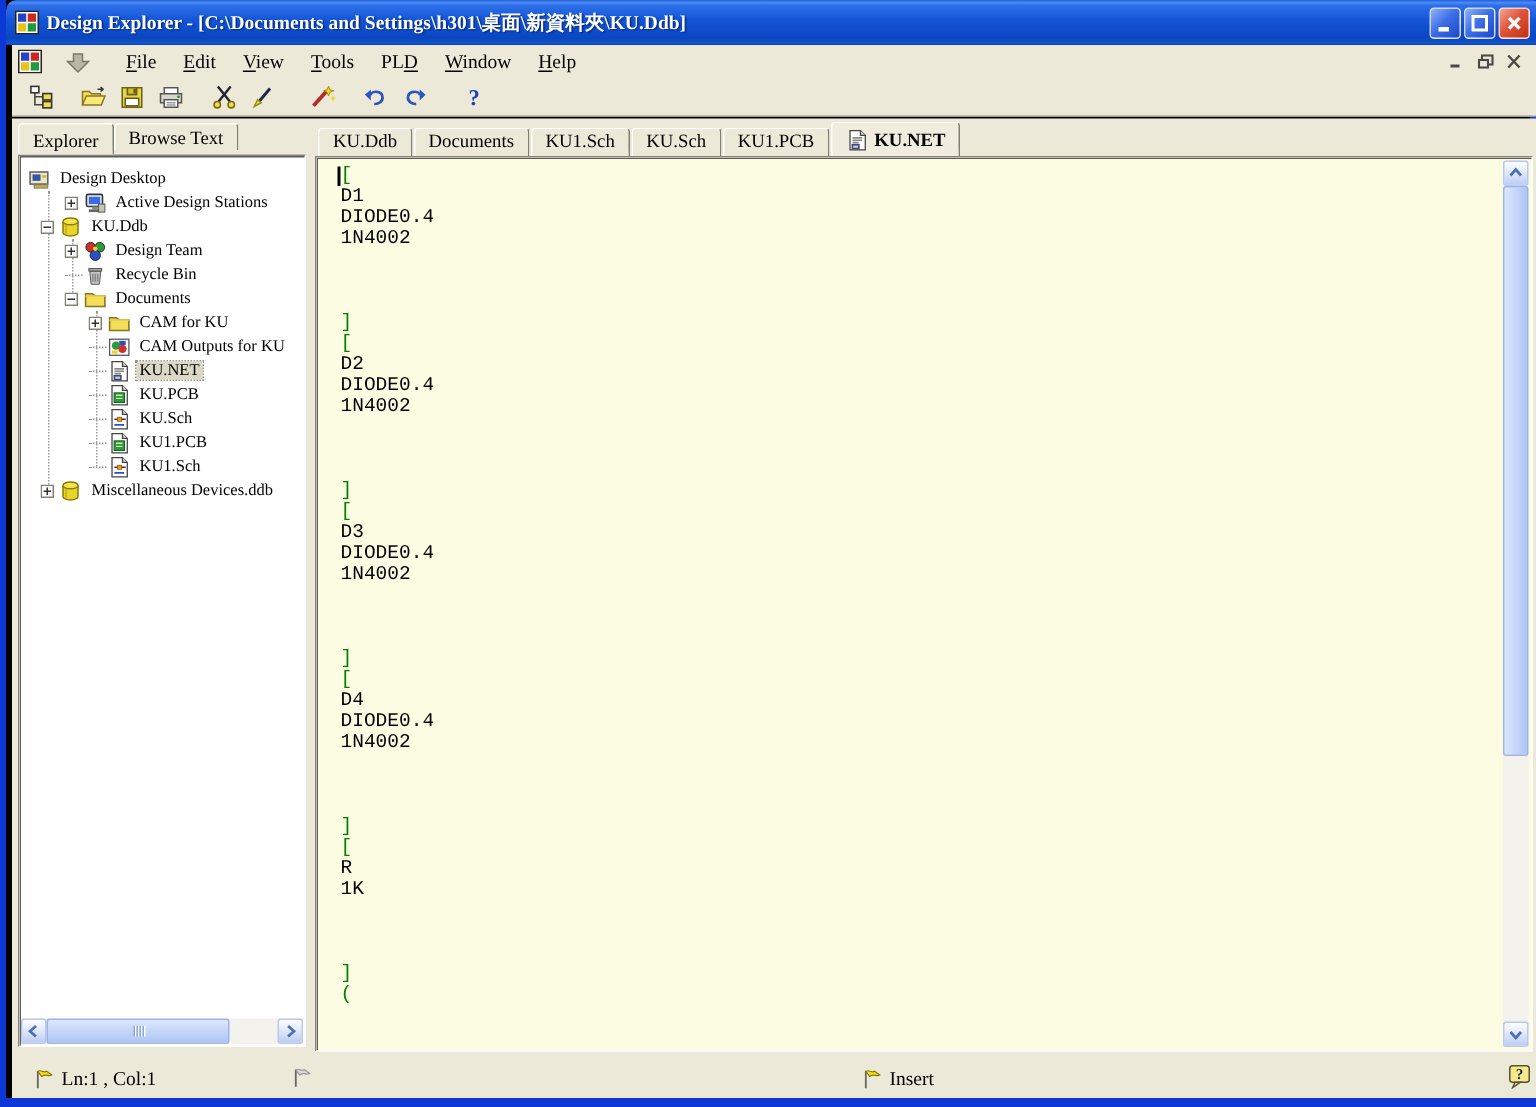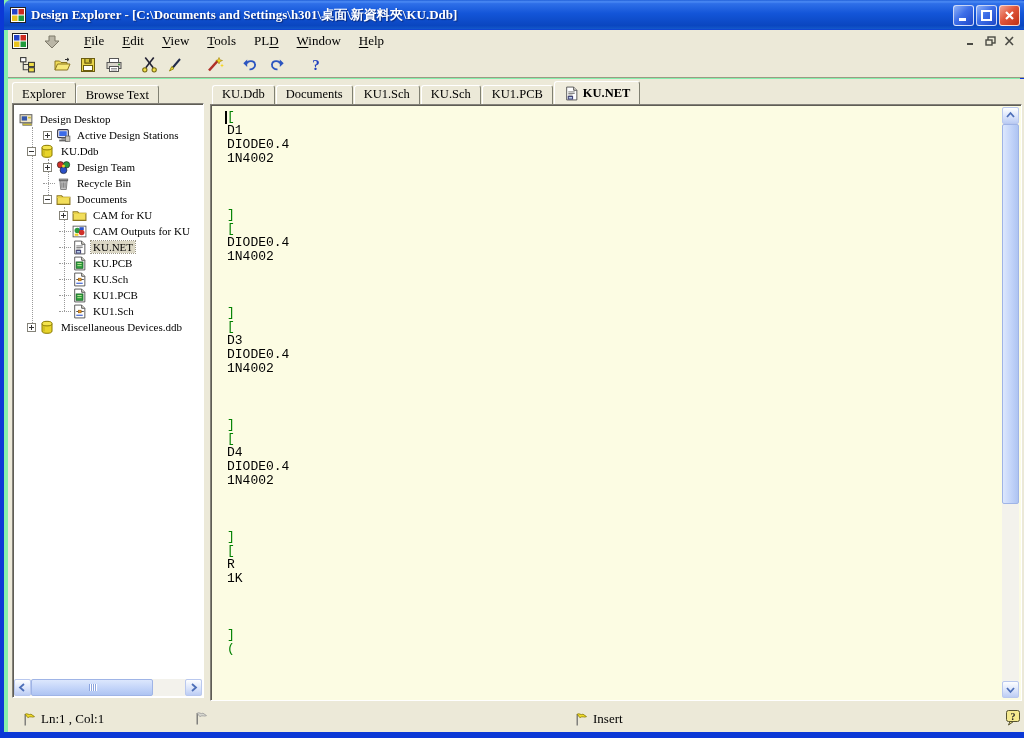--- a/index.html
+++ b/index.html
@@ -1,20 +1,20 @@
 <!DOCTYPE html>
 <html><head>
 <meta charset="utf-8">
 <style>
   * { margin:0; padding:0; box-sizing:border-box; }
   html,body { width:1024px; height:738px; }
   body { position:relative; font-family:"Liberation Serif", serif; font-size:13px; background:#0B38D6; overflow:hidden; }
 
   
-  .frame { position:absolute; inset:0; border:4px solid #0B38D6; border-top:none; border-bottom-width:6px; background:#86efac; }
+  .frame { position:absolute; inset:0; border:4px solid #0B38D6; border-top:none; border-bottom-width:6px; background:#000000; }
   .titlebar { position:absolute; left:0; top:0; width:1024px; height:30px;
     background:linear-gradient(180deg,#2160D8 0%,#4C8BF5 6%,#2E6FE8 12%,#1355D8 45%,#0A46C0 85%,#1257C8 96%,#0B38D6 100%);
     border-radius:7px 7px 0 0; display:flex; align-items:center; padding:0 6px; }
   .title-text { color:#fff; font-weight:bold; font-size:13px; margin-left:5px; white-space:nowrap; overflow:hidden;
     text-shadow:1px 1px 1px #0a2a7a; flex:1; }
   .tb-btns { display:flex; gap:2px; margin-right:2px; }
   .tb-btn { width:21px; height:21px; border-radius:3px; border:1px solid rgba(255,255,255,.75);
     display:flex; align-items:center; justify-content:center; }
   .tb-btn.blue { background:linear-gradient(135deg,#8FB2F8 0%,#3E6FE8 45%,#1E47C8 100%); }
   .tb-btn.red  { background:linear-gradient(135deg,#F2A493 0%,#E0553A 45%,#BE3114 100%); }
@@ -33,21 +33,21 @@
   .toolbar { position:absolute; left:4px; top:52px; width:1016px; height:26px; background:#ECE9D8;
     border-bottom:1px solid #9D9A84; display:flex; align-items:center; padding-left:6px; }
   .tbtn { width:26px; height:23px; display:flex; align-items:center; justify-content:center; }
   .tsep { width:9px; height:20px; }
   .tgap { width:14px; }
 
   
   .client { position:absolute; left:4px; top:79px; width:1016px; height:625px; background:#ECE9D8; }
 
   
-  .ltabs { position:absolute; left:4px; top:3px; height:21px; display:flex; align-items:flex-end; }
+  .ltabs { position:absolute; left:4px; top:3px; height:21px; display:flex; }
   .ltab { background:#ECE9D8; border:1px solid #808072; border-bottom:none; border-top-color:#fff; border-left-color:#fff;
     border-radius:3px 3px 0 0; padding:2px 9px 3px 9px; height:18px; font-size:12.5px; position:relative; }
   .ltab.active { height:21px; z-index:2; padding-top:4px; }
 
   
   .treebox { position:absolute; left:4px; top:24px; width:192px; height:595px; background:#fff;
     border:1px solid; border-color:#84827A #FFF #FFF #84827A; box-shadow:inset 1px 1px 0 #5F5D55; }
   .treerows { position:absolute; left:2px; top:2px; right:2px; bottom:19px; overflow:hidden; background:#fff; }
   .trow { position:absolute; left:0; height:16px; display:flex; align-items:center; white-space:nowrap; width:100%; }
   .trow .stub { display:inline-block; width:12px; height:1px; border-top:1px dotted #9a9a9a; margin-right:1px; flex:none; }
@@ -552,20 +552,21 @@
         <div class="caret"></div>
       <div class="eline grn" style="color: rgb(0, 128, 0);">[</div>
           <div class="eline">D1</div>
           <div class="eline">DIODE0.4</div>
           <div class="eline">1N4002</div>
           <div class="eline">&nbsp;</div>
           <div class="eline">&nbsp;</div>
           <div class="eline">&nbsp;</div>
           <div class="eline grn" style="color: rgb(0, 128, 0);">]</div>
           <div class="eline grn" style="color: rgb(0, 128, 0);">[</div>
+          <div class="eline">D2</div>
           <div class="eline">DIODE0.4</div>
           <div class="eline">1N4002</div>
           <div class="eline">&nbsp;</div>
           <div class="eline">&nbsp;</div>
           <div class="eline">&nbsp;</div>
           <div class="eline grn" style="color: rgb(0, 128, 0);">]</div>
           <div class="eline grn" style="color: rgb(0, 128, 0);">[</div>
           <div class="eline">D3</div>
           <div class="eline">DIODE0.4</div>
           <div class="eline">1N4002</div>

